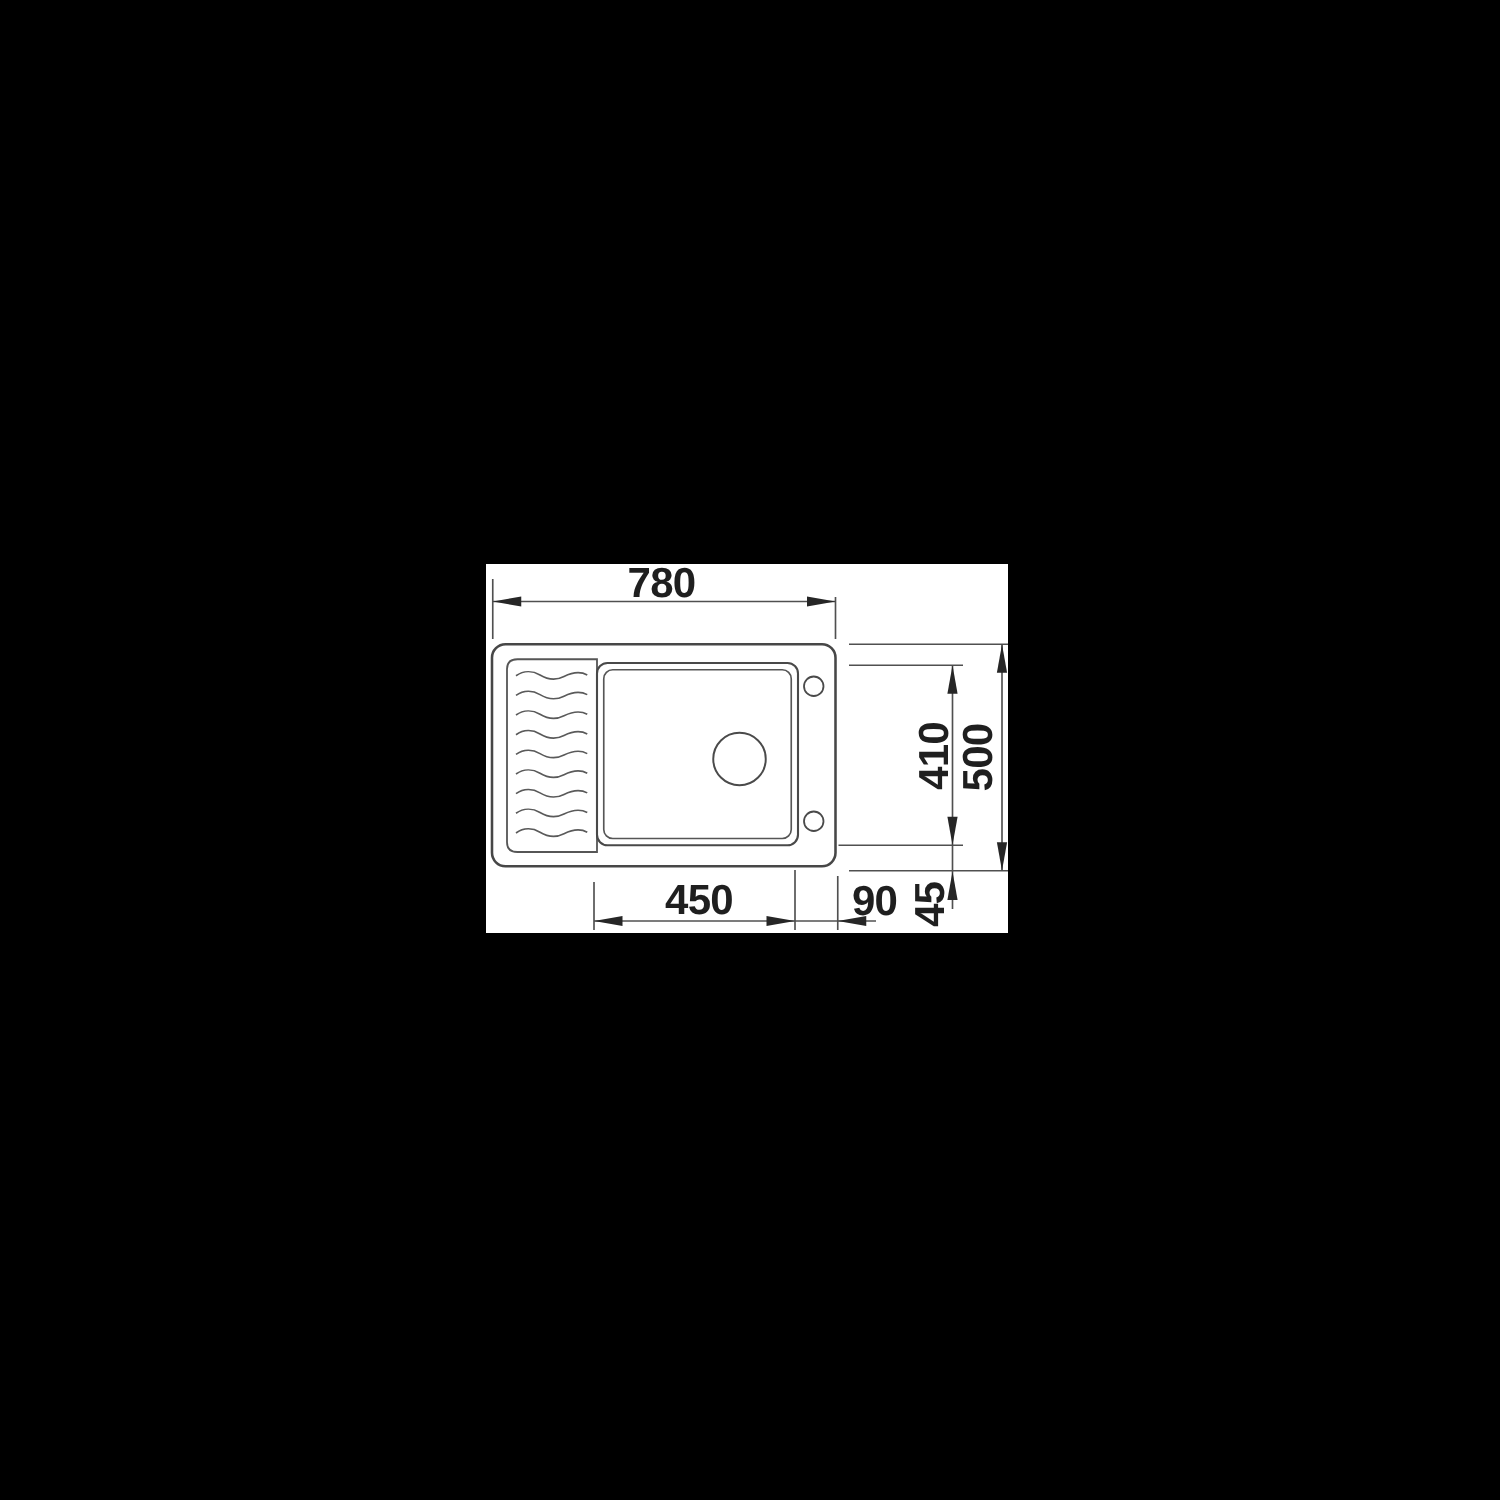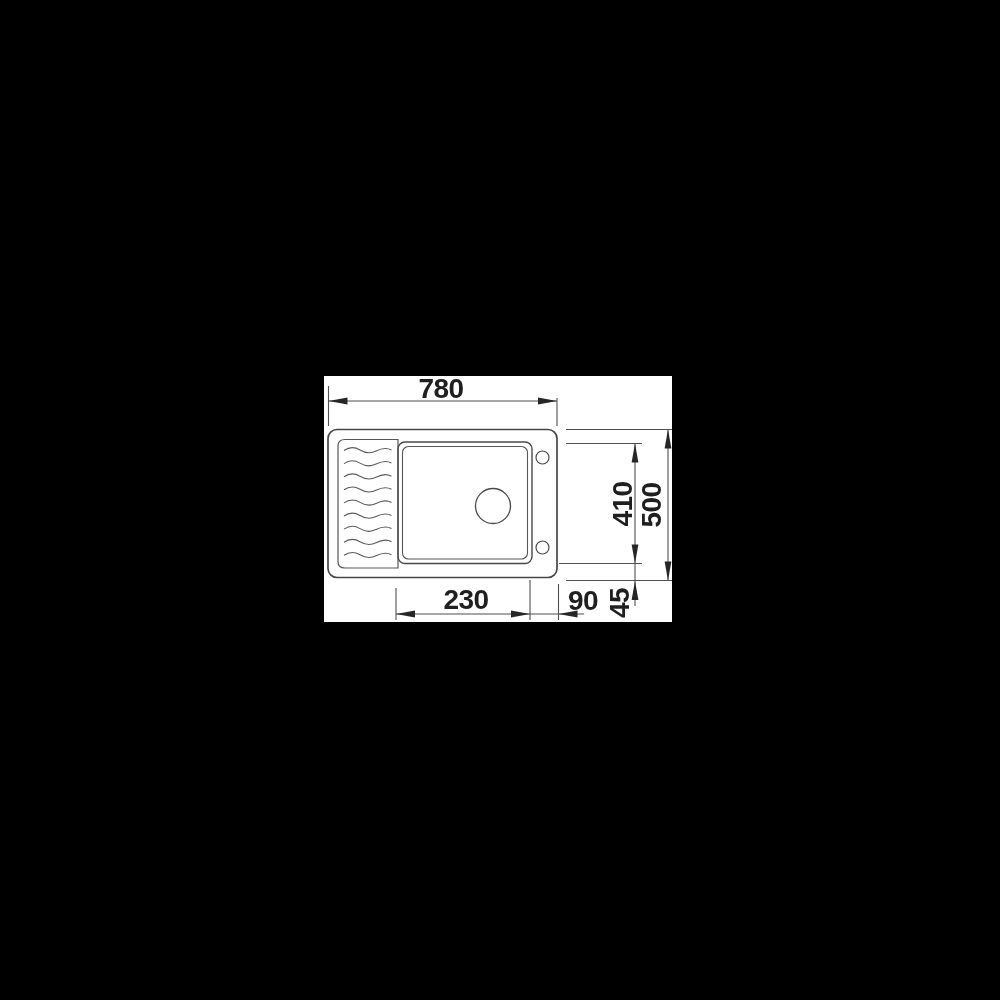--- a/index.html
+++ b/index.html
@@ -77,19 +77,19 @@
         <use href="#arrow" transform="translate(635,443.5) rotate(90)"></use>
         <use href="#arrow" transform="translate(635,563.5) rotate(-90)"></use>
         <use href="#arrow" transform="translate(635,581) rotate(90)"></use>
         <use href="#arrow" transform="translate(396,614)"></use>
         <use href="#arrow" transform="translate(530,614) rotate(180)"></use>
         <use href="#arrow" transform="translate(558.5,614)"></use>
       </g>
     </svg>
 
     <div class="dim dim-780">780</div>
-    <div class="dim dim-450">230</div>
+    <div class="dim dim-450">450</div>
     <div class="dim dim-90">90</div>
     <div class="dim dim-500 rot">500</div>
     <div class="dim dim-410 rot">410</div>
     <div class="dim dim-45  rot">45</div>
   </div>
 </div>
 
 </body></html>

